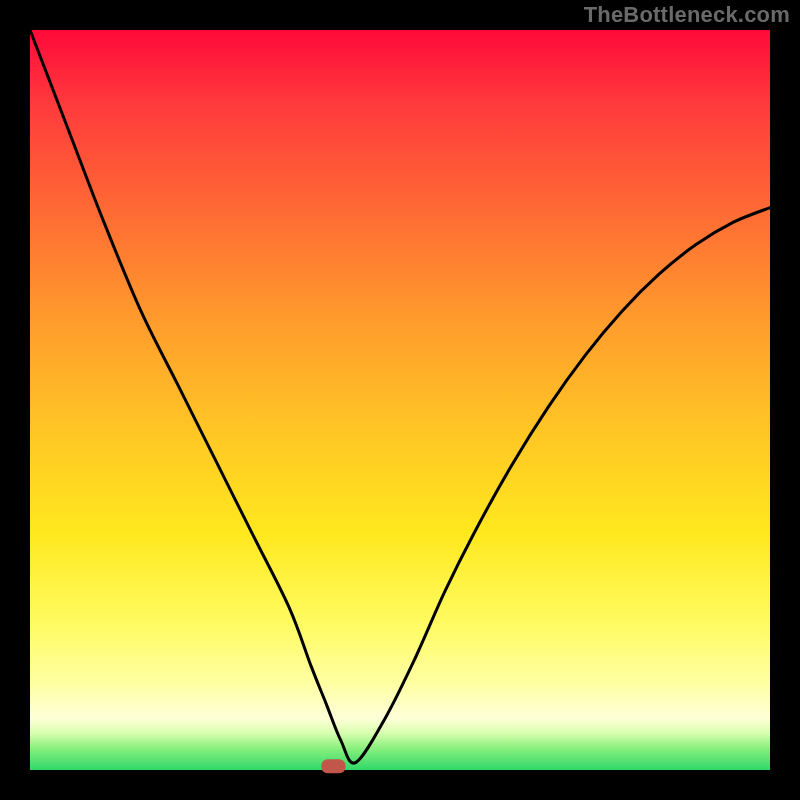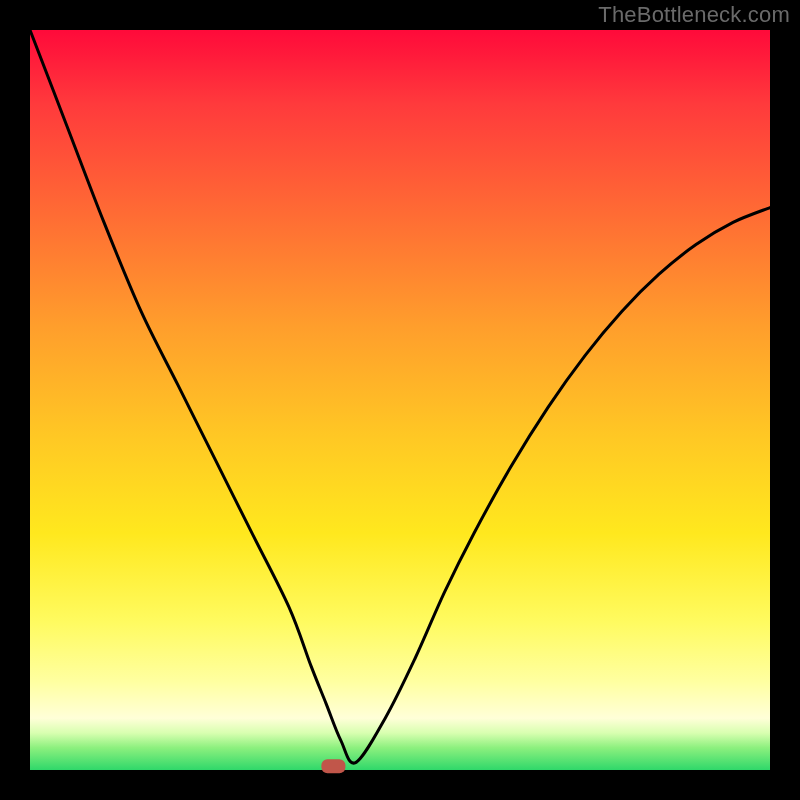--- a/index.html
+++ b/index.html
@@ -46,21 +46,21 @@
     width: 740px;
     height: 740px;
     overflow: visible;
   }
   .watermark {
     position: absolute;
     top: 2px;
     right: 10px;
     color: #6a6a6a;
     font-size: 22px;
-    font-weight: 400;
+    font-weight: 700;
     letter-spacing: 0.2px;
     user-select: none;
   }
   .marker {
     fill: #c1564a;
     stroke: none;
   }
 </style>
 </head>
 <body>

